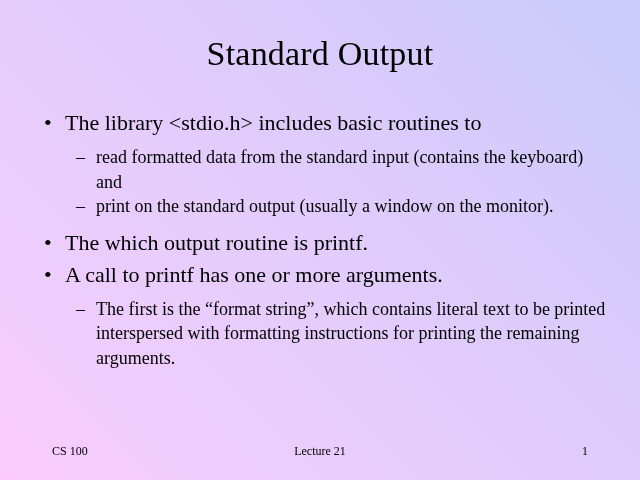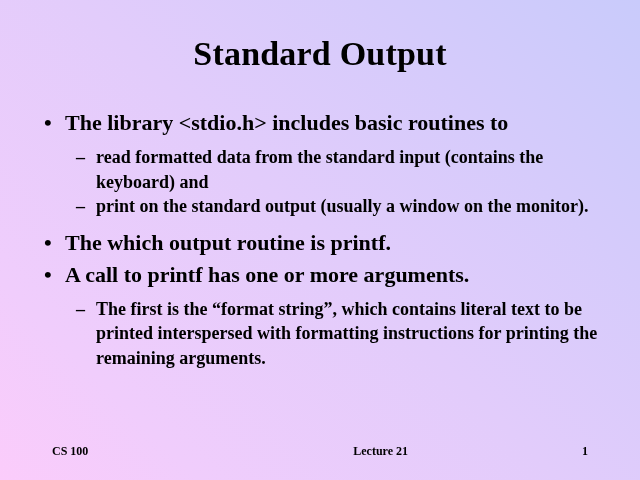--- a/index.html
+++ b/index.html
@@ -19,21 +19,20 @@
     height: 480px;
     box-sizing: border-box;
     
     background: linear-gradient(45deg,
                  #fbccfb 0%,
                  #f0cdfc 18%,
                  #e2ccfb 50%,
                  #d5cbfb 76%,
                  #c9cbfb 100%);
     color: #000000;
-    font-weight: bold;
   }
 
   
   #title {
     position: absolute;
     top: 34px;
     left: 40px;
     width: 560px;
     text-align: center;
     font-size: 34px;
@@ -89,21 +88,21 @@
     left: 30px;
     right: 30px;
     bottom: 20px;
     height: 18px;
     display: flex;
     align-items: center;
     font-size: 12px;
     line-height: 18px;
   }
   #footer .f-left   { flex: 0 0 auto; width: 180px; text-align: left; padding-left: 22px; }
-  #footer .f-center { flex: 1 1 auto; text-align: right; }
+  #footer .f-center { flex: 1 1 auto; text-align: center; }
   #footer .f-right  { flex: 0 0 auto; width: 180px; text-align: right; padding-right: 22px; }
 </style>
 </head>
 <body>
 
 <div id="slide">
 
   <div id="title">Standard Output</div>
 
   <div id="body">

